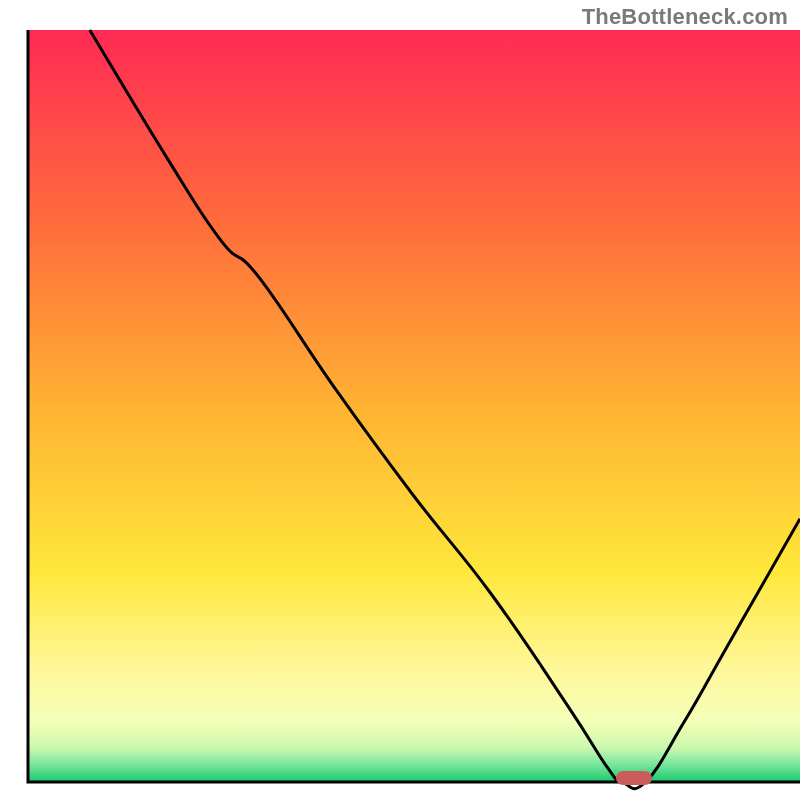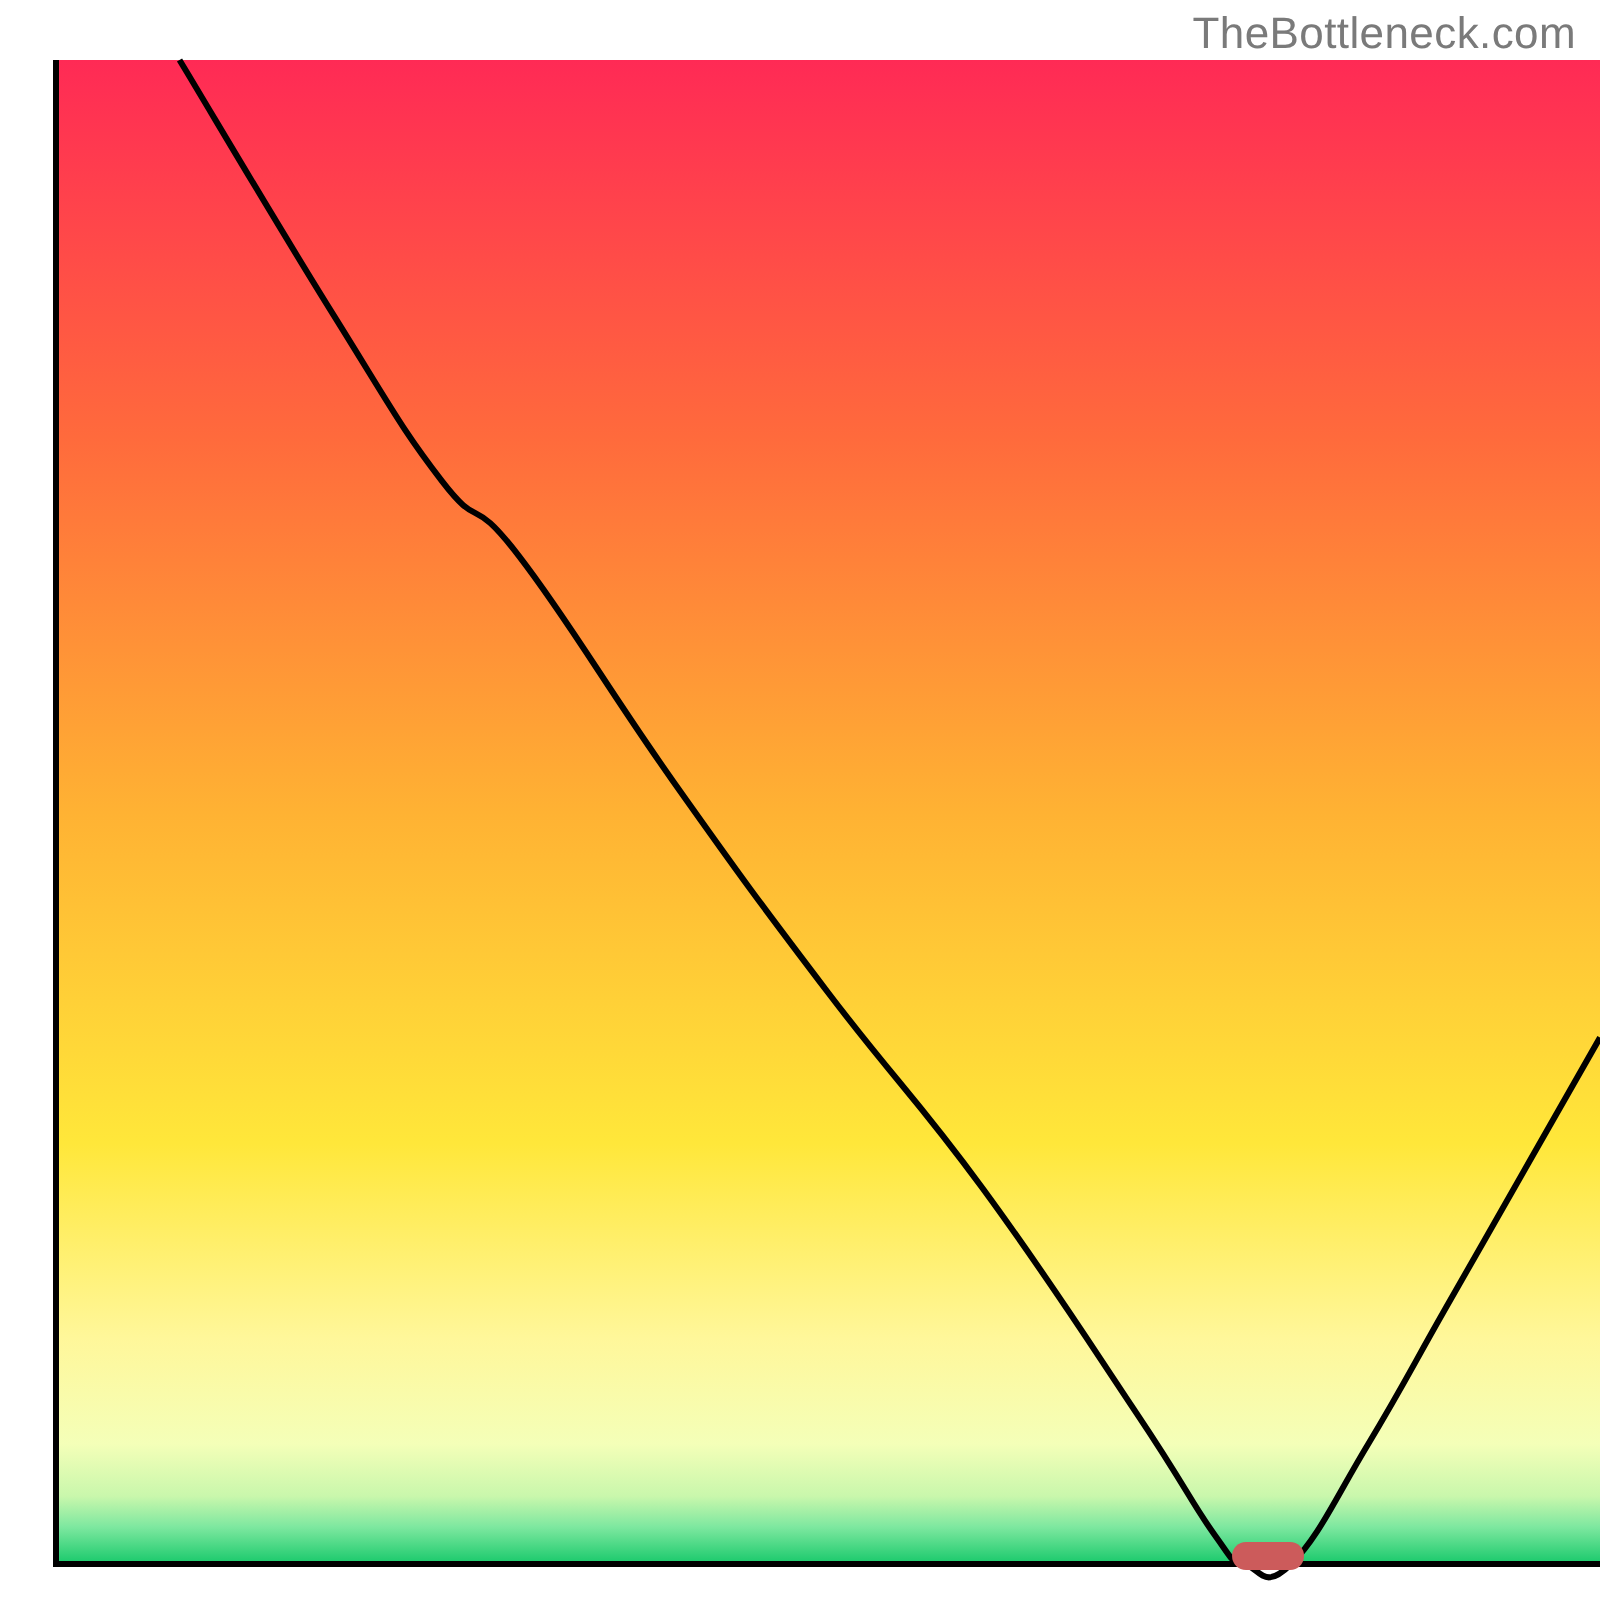--- a/index.html
+++ b/index.html
@@ -14,21 +14,21 @@
     position: relative;
     width: 800px;
     height: 800px;
   }
   .watermark {
     position: absolute;
     top: 4px;
     right: 12px;
     color: #7a7a7a;
     font-size: 22px;
-    font-weight: 400;
+    font-weight: 700;
     letter-spacing: 0.2px;
   }
   svg {
     display: block;
   }
 </style>
 </head>
 <body>
 
 <div class="container">

